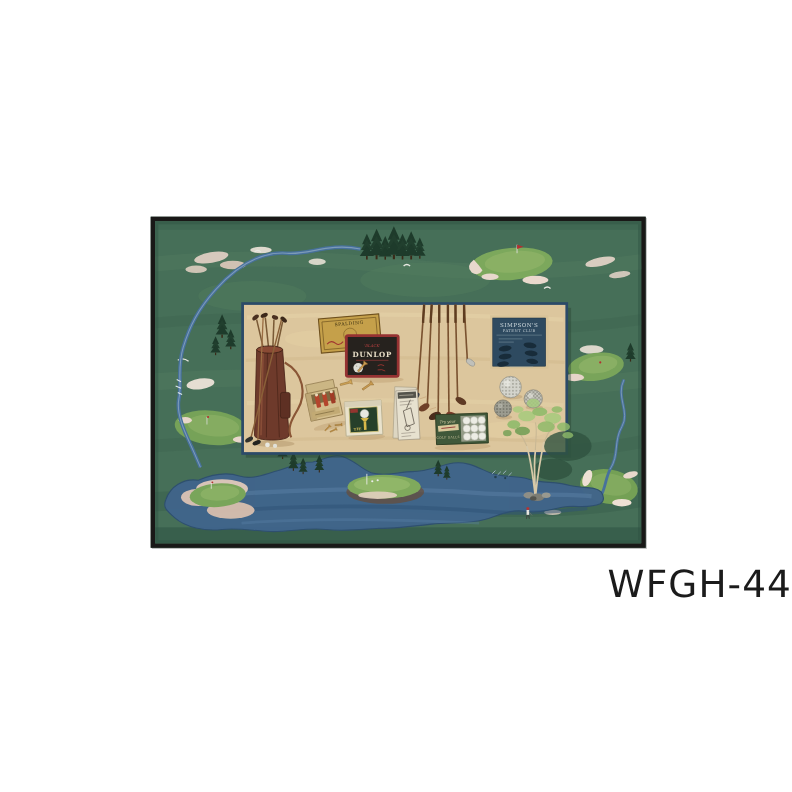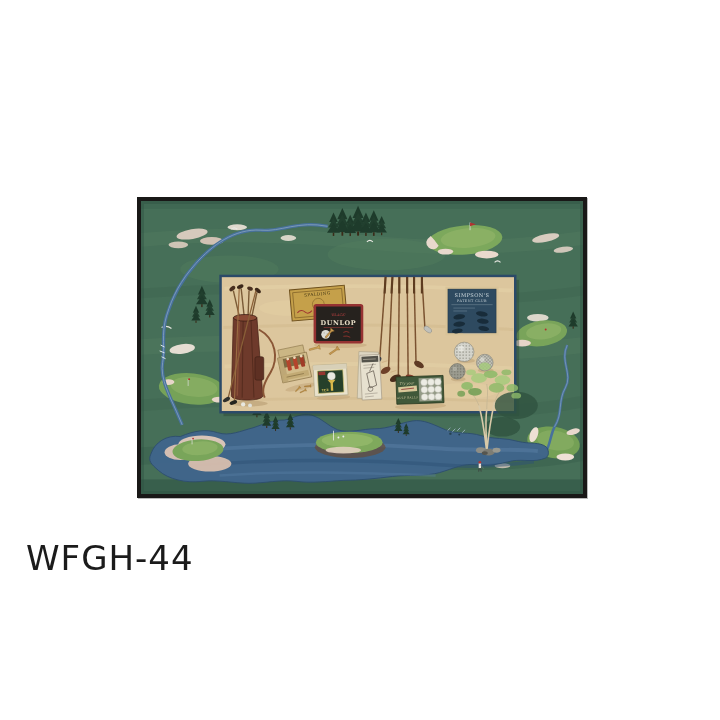--- a/index.html
+++ b/index.html
@@ -5,21 +5,21 @@
   html,body{margin:0;padding:0;}
   body{width:720px;height:720px;background:#ffffff;font-family:"DejaVu Sans",sans-serif;}
   #stage{position:relative;width:720px;height:720px;background:#ffffff;overflow:hidden;}
   .artwork{
     position:absolute;left:137px;top:197px;width:450px;height:301px;
     box-sizing:border-box;border:4px solid #191817;background:#466f58;
     box-shadow:1px 1px 0 rgba(60,60,60,.35);
   }
   .artwork svg{display:block;width:100%;height:100%;}
   .code{
-    position:absolute;top:538px;left:0;width:720px;text-align:left;text-indent:26px;
+    position:absolute;top:512px;left:0;width:720px;text-align:right;text-indent:26px;
     font-family:"DejaVu Sans",sans-serif;font-size:34px;font-weight:500;
     color:#1b1b1b;letter-spacing:1px;
   }
   svg text{font-family:"DejaVu Serif",serif;}
 </style>
 </head>
 <body>
 
 <div id="stage">
   <div class="artwork">

